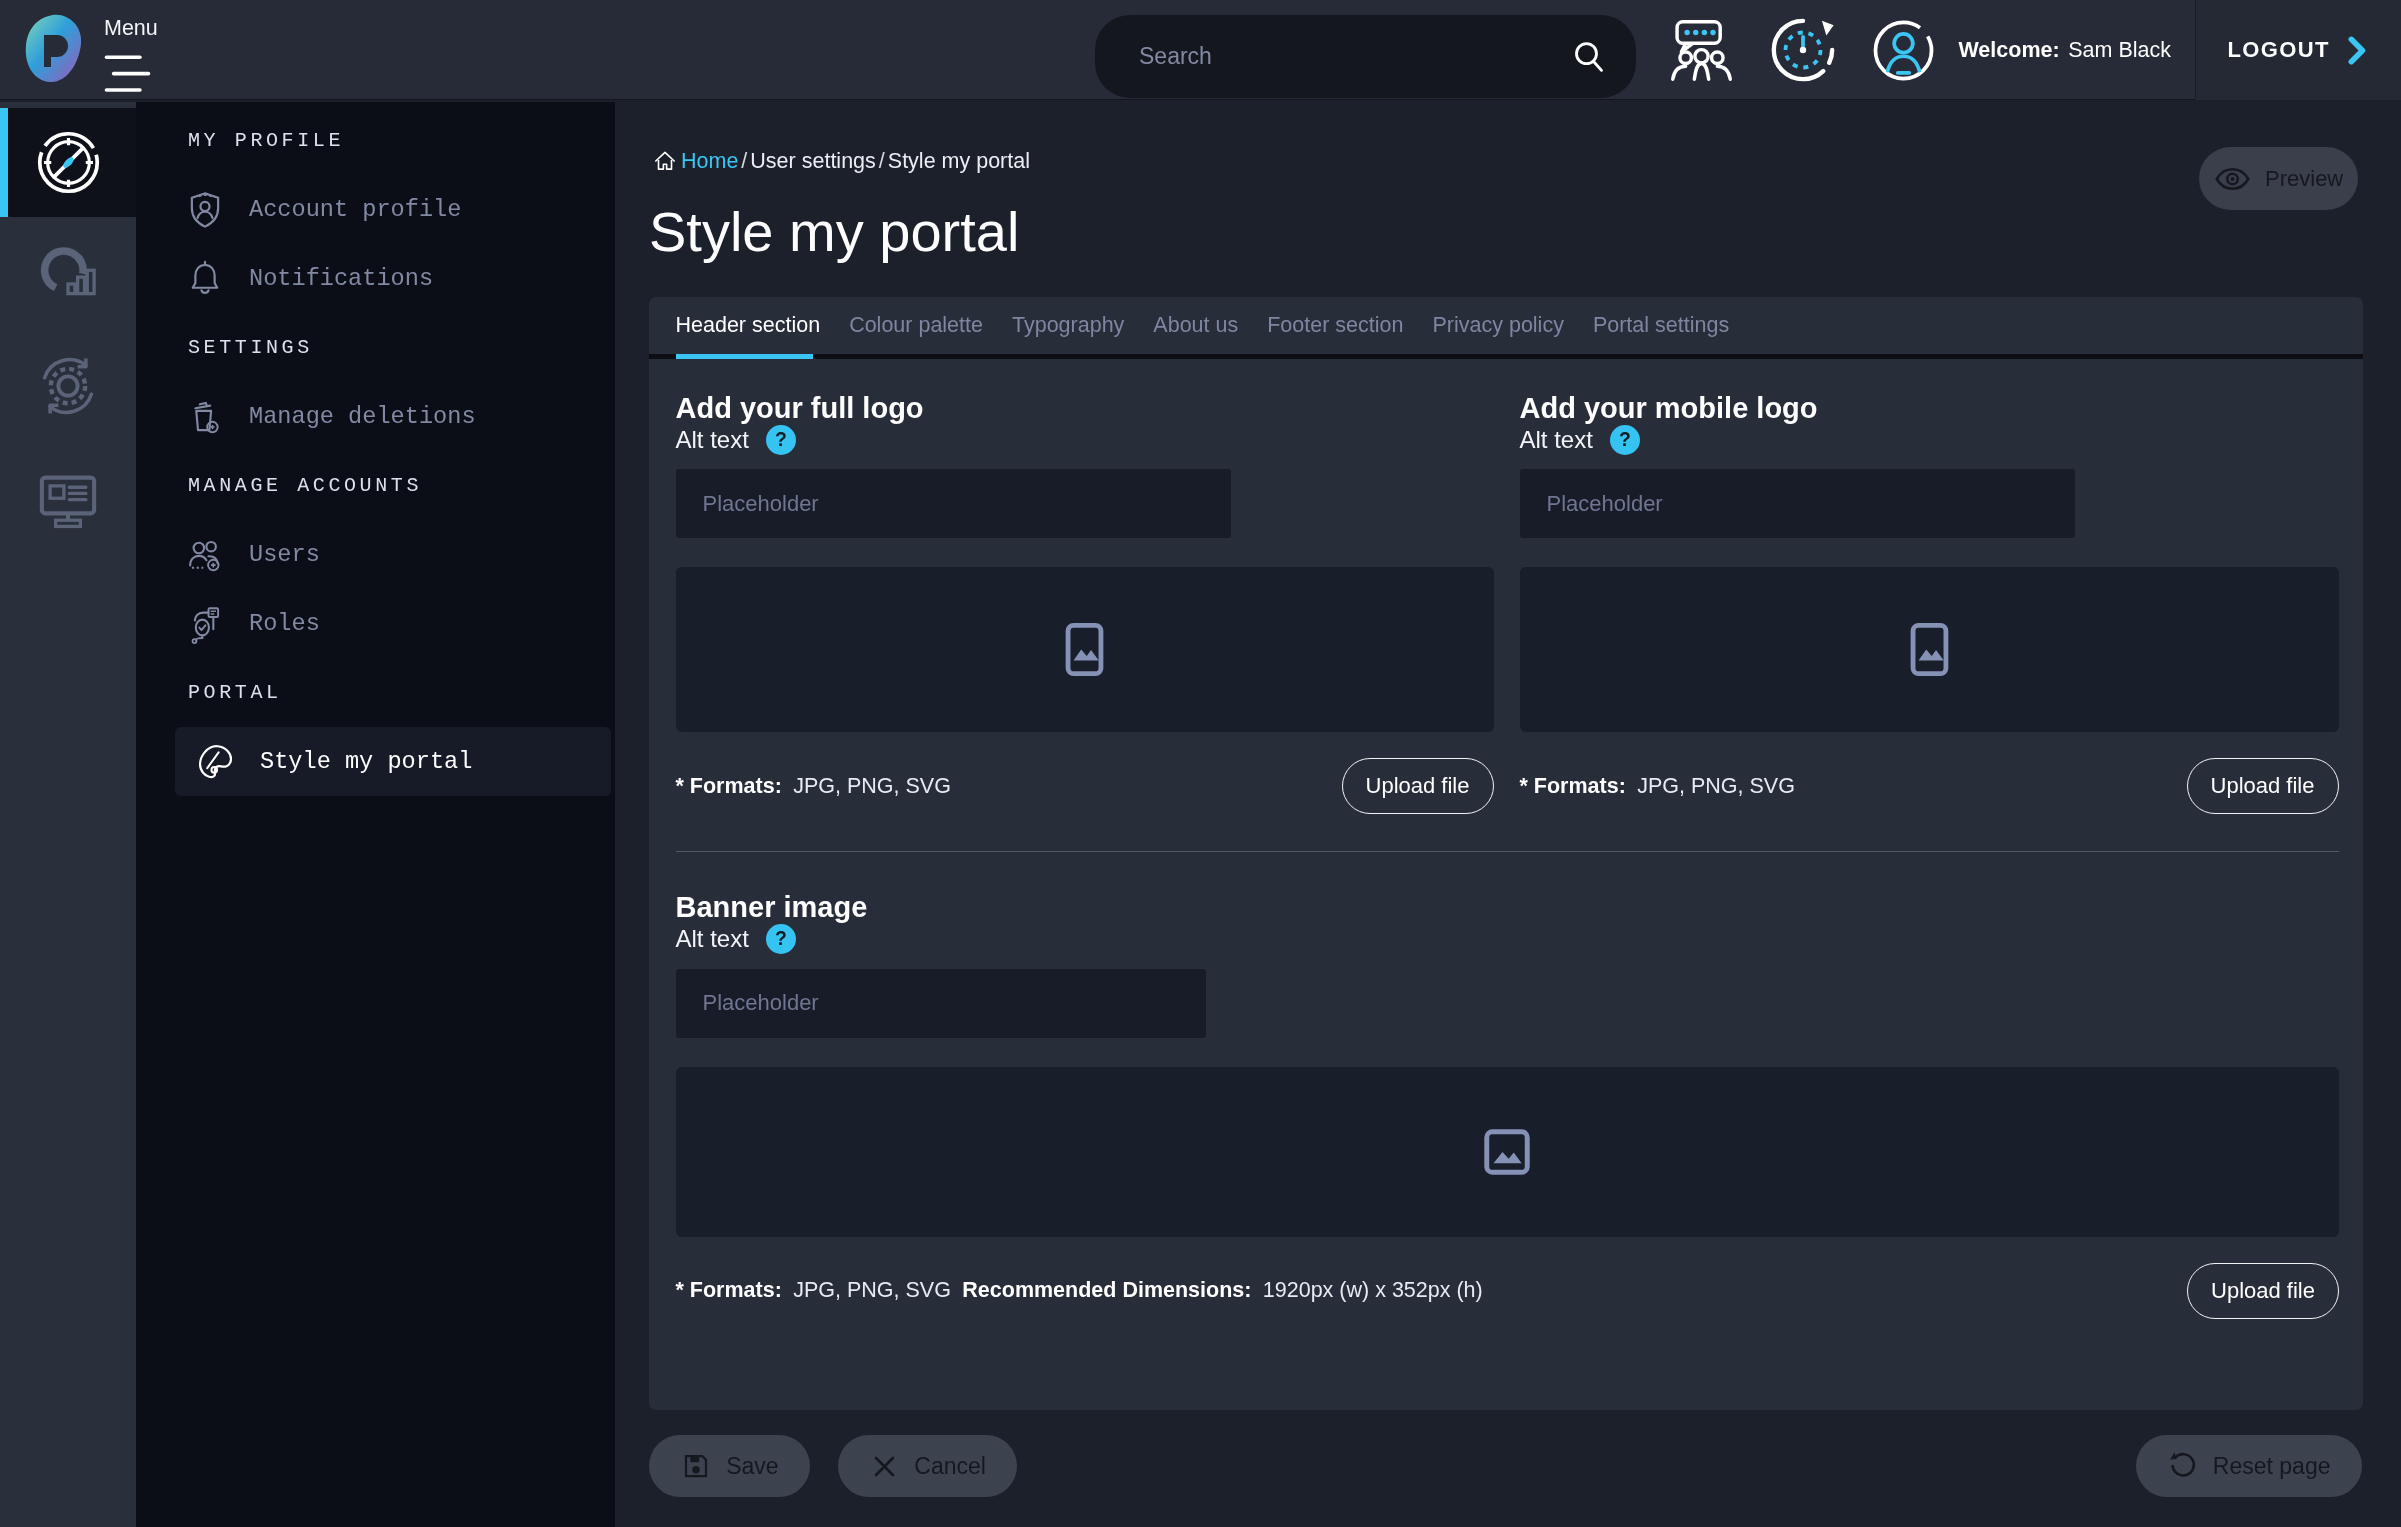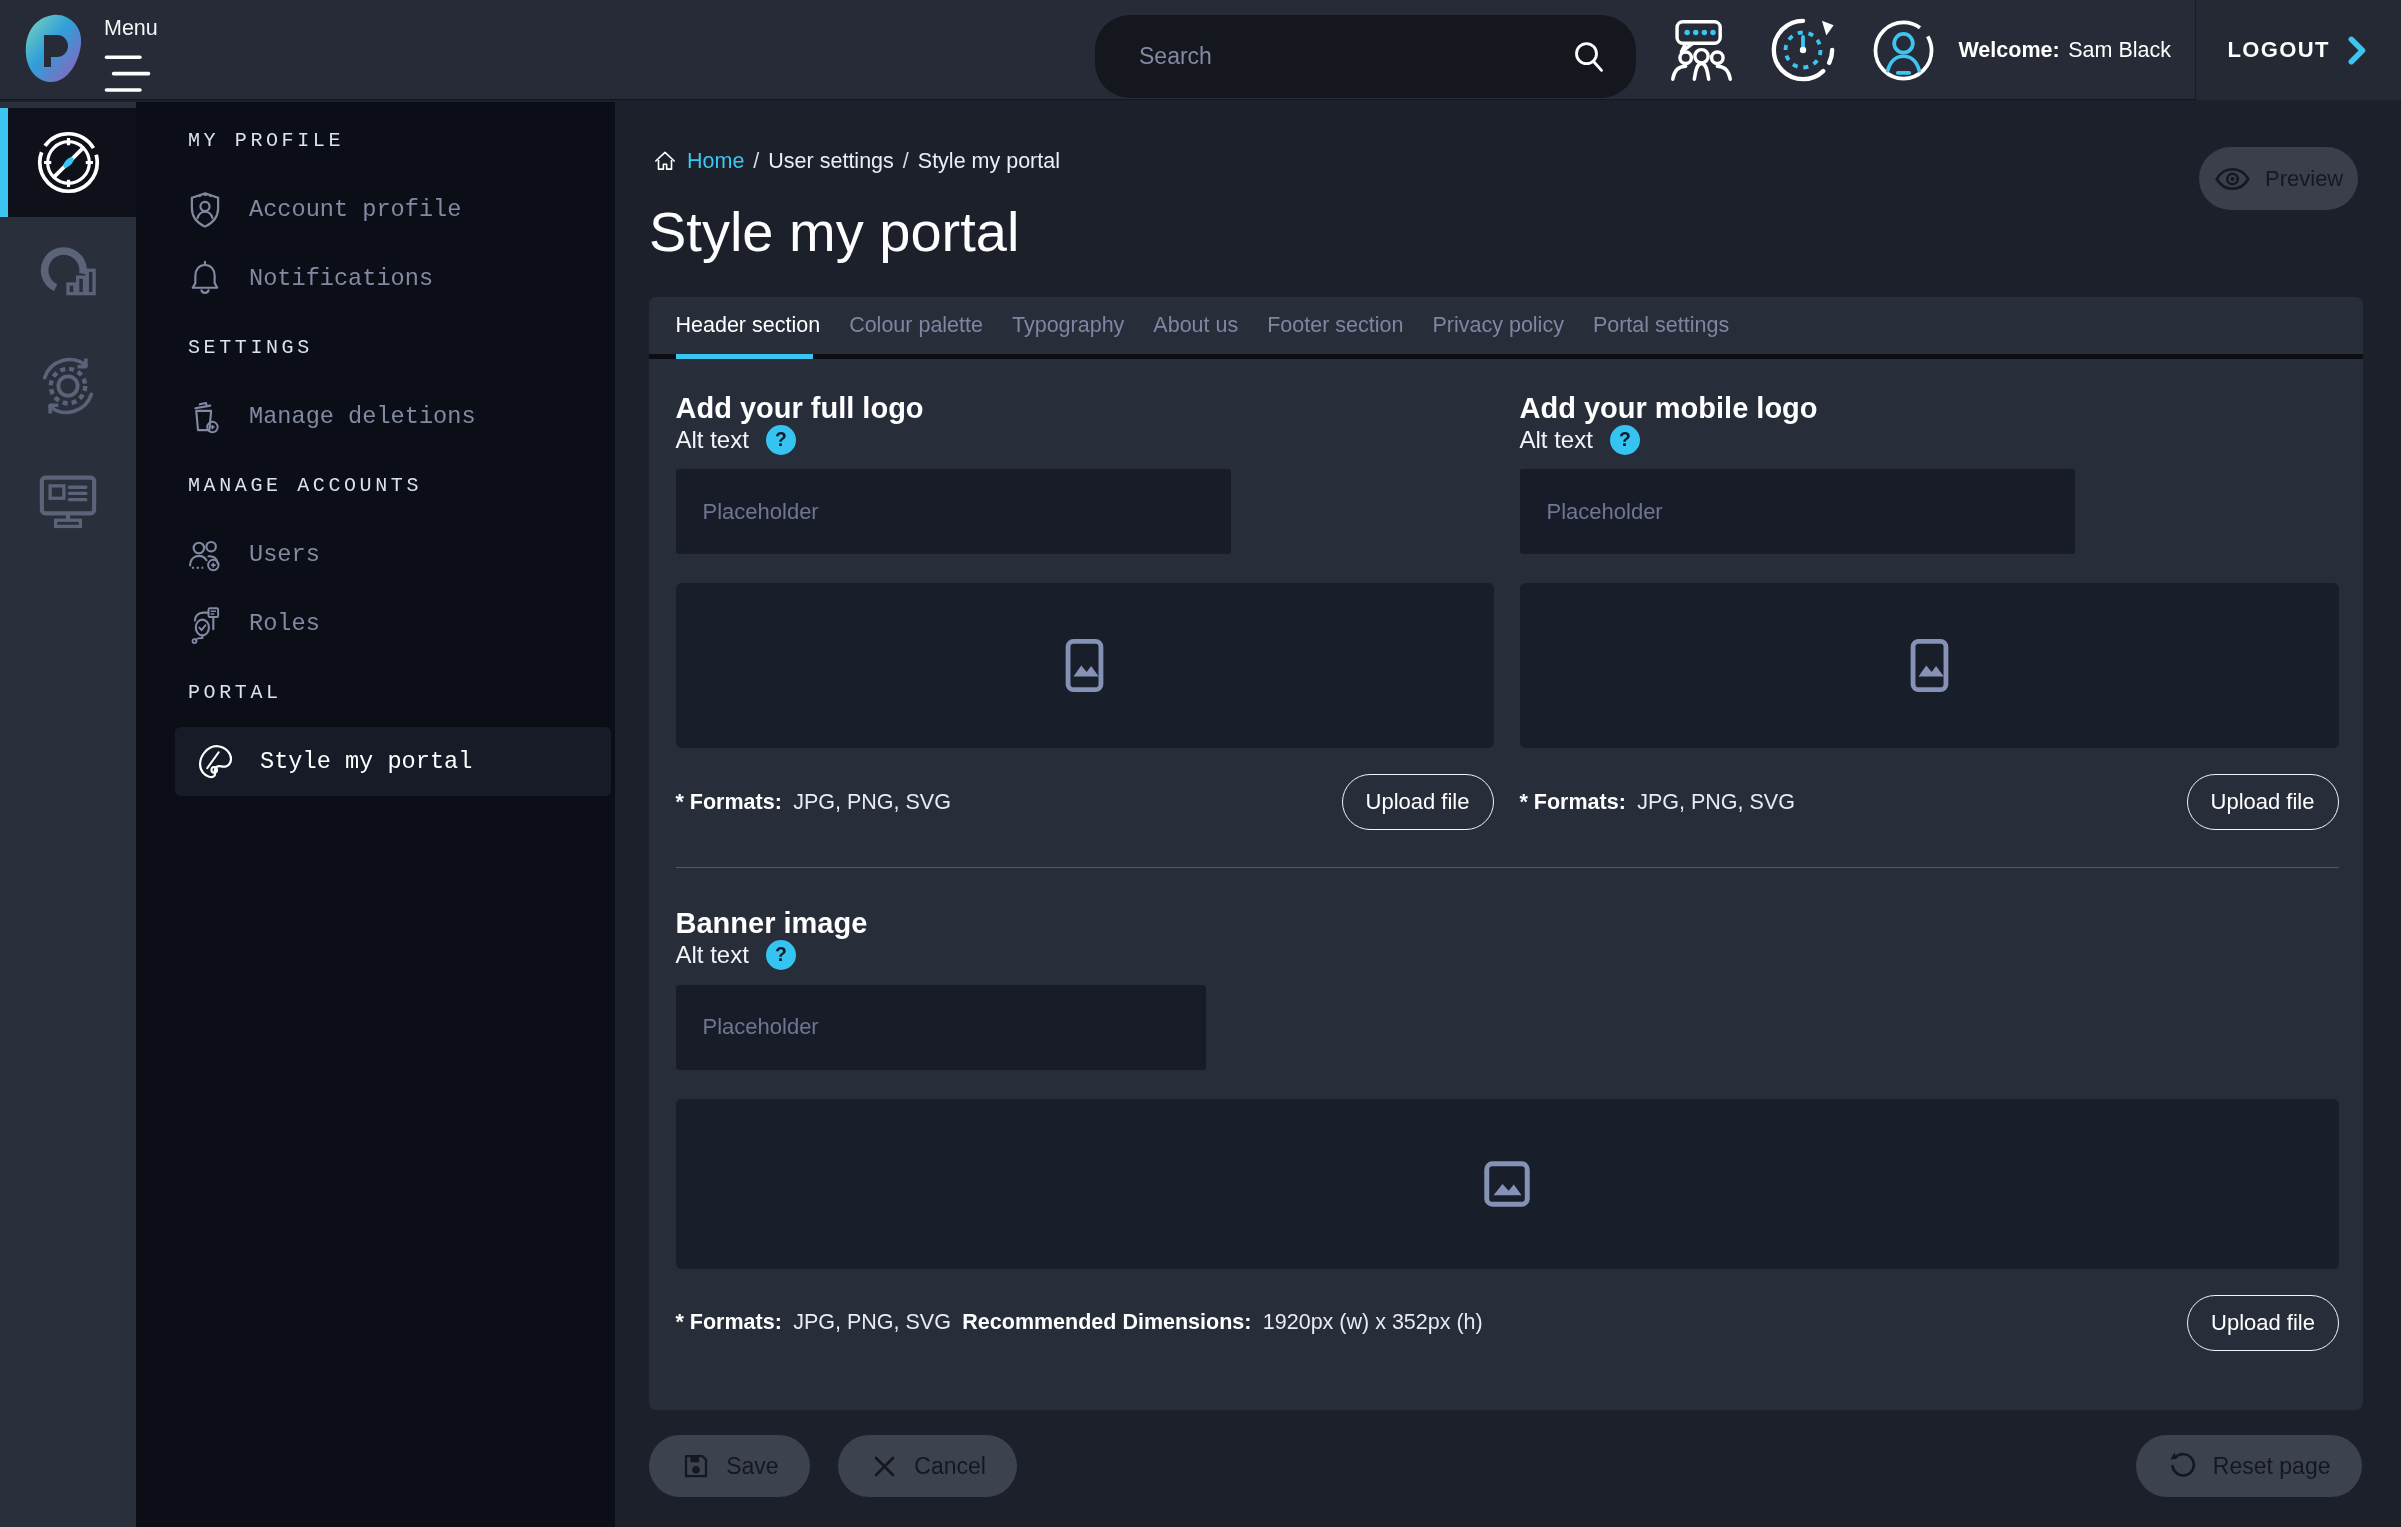--- a/index.html
+++ b/index.html
@@ -45,21 +45,21 @@
     color:#dde1ec; font-weight:500; }
   .sitem { padding-left:48px; gap:23px; cursor:pointer; }
   .sitem .slabel { font-size:23.6px; color:#8289a3; }
   .sitem.selected { margin:0 4.3px 0 39px; padding-left:20px; border-radius:5.7px;
     background:#161b27; }
   .sitem.selected .slabel { color:#ffffff; }
 
   
   .main { position:absolute; left:615px; top:102px; right:0; bottom:0; background:#1c202b; }
   .breadcrumb { position:absolute; left:37px; top:46px; display:flex;
-    align-items:center; gap:9px; font-size:21.5px; }
+    align-items:center; gap:3px; font-size:21.5px; }
   .bc-link { color:#3bc5f2; cursor:pointer; }
   .bc-sep { color:#d7dae2; }
   .bc-item { color:#eceef4; cursor:pointer; }
   .preview-btn { position:absolute; right:43px; top:45px; width:159px; height:63px;
     border-radius:31.5px; background:#3a3f4b; border:none; cursor:pointer;
     display:flex; align-items:center; justify-content:center; gap:14.3px;
     color:#15181f; font-size:22px; font-family:inherit; }
   .page-title { position:absolute; left:34px; top:97px; font-size:56px;
     font-weight:300; color:#fdfdfe; }
 
@@ -72,21 +72,21 @@
   .tab-track { position:relative; height:5px; background:#0c0e14; margin-top:0; }
   .tab-track .active-seg { position:absolute; left:26.5px; top:0; width:137px; height:5px; background:#3bc5f2; }
   .panel-body { padding:0 24px 0 26.5px; }
   .logo-grid { display:grid; grid-template-columns:818px 819px; column-gap:26px; }
   .sec-heading { margin-top:33px; font-size:29px; font-weight:600; color:#ffffff; }
   .alt-row { display:flex; align-items:center; gap:17px;
     font-size:24px; color:#f2f4f8; }
   .help-badge { width:30px; height:30px; border-radius:50%; background:#35c4f1;
     color:#0e1a24; font-weight:700; font-size:19.3px; display:flex;
     align-items:center; justify-content:center; cursor:pointer; }
-  .text-input { margin-top:14.3px; display:block; width:555px; height:85px;
+  .text-input { margin-top:14.3px; display:block; width:555px; height:69px;
     background:#181c29; border:none; outline:none; border-radius:2.9px;
     color:#aab0c6; font-size:22px; padding:5px 27px; font-family:inherit; }
   .text-input::placeholder { color:#6f7691; }
   .banner-input { width:530px; }
   .dropzone { margin-top:29px; height:165px; background:#191e2b; border-radius:5.7px;
     display:flex; align-items:center; justify-content:center; cursor:pointer; }
   .dropzone.banner { height:170px; }
   .formats-row { margin-top:26px; display:flex; align-items:center;
     justify-content:space-between; }
   .formats { font-size:21.5px; color:#e8ebf2; display:flex; align-items:center; gap:11.4px; }

